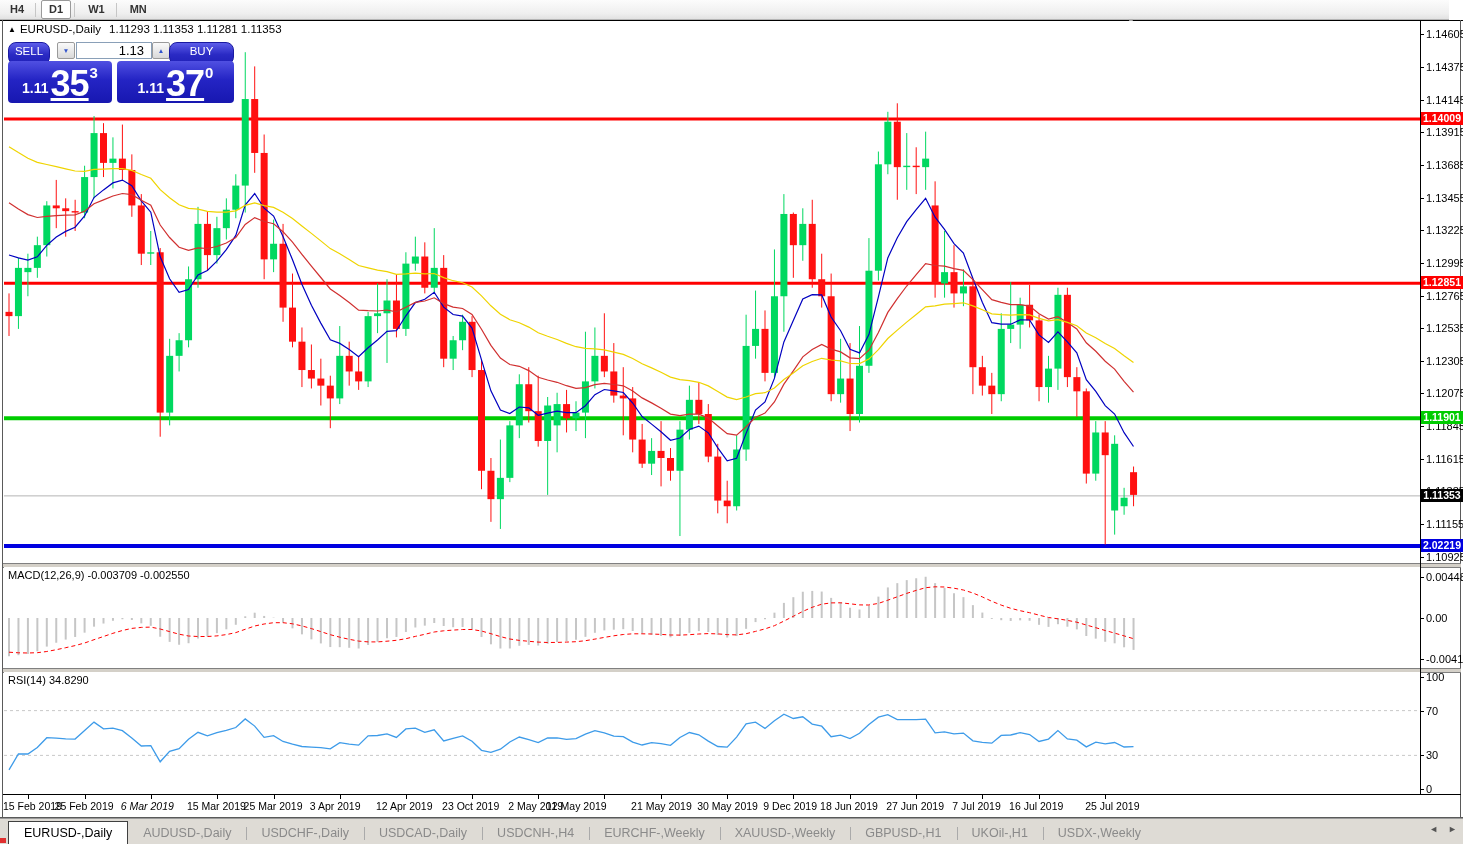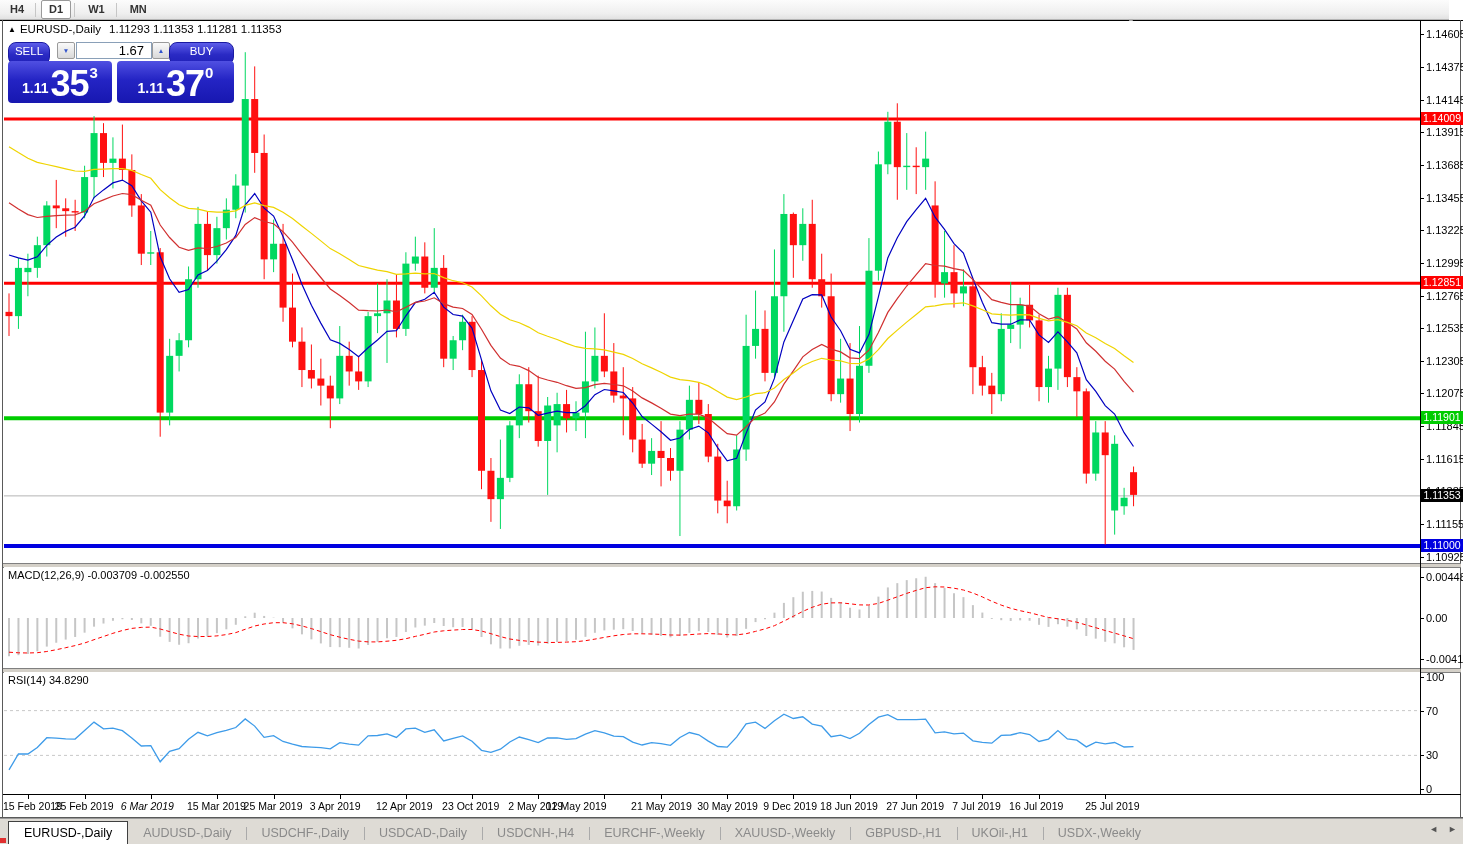--- a/index.html
+++ b/index.html
@@ -22,21 +22,21 @@
   
   .pane-svg{position:absolute;left:4px;background:#fff;}
   #axis-vline{position:absolute;left:1420px;top:21px;width:1px;height:774px;background:#000;}
   .sep{position:absolute;left:3px;width:1458px;height:3px;background:#d4d0c8;
        border-top:1px solid #808080;border-bottom:1px solid #808080;}
   #rsi-bottom-line{position:absolute;left:3px;top:794px;width:1458px;height:1px;background:#000;}
   
   .tick-label{position:absolute;left:1426px;font-size:11px;color:#000;white-space:nowrap;}
   .tick-dash{position:absolute;left:1420px;width:4px;height:1px;background:#000;}
   .chip{position:absolute;left:1421px;width:42px;height:13px;line-height:13px;text-align:center;
-        font-size:10.5px;font-weight:normal;color:#fff;white-space:nowrap;}
+        font-size:10.5px;font-weight:bold;color:#fff;white-space:nowrap;}
   
   .ind-label{position:absolute;left:8px;font-size:11px;color:#000;white-space:nowrap;}
   
   #chart-title{position:absolute;left:8px;top:23px;font-size:11.5px;color:#000;white-space:nowrap;}
   #chart-title .arrow{font-size:8px;vertical-align:1px;margin-right:4px;}
   #chart-title .ohlc{margin-left:8px;}
   
   #trade-panel{position:absolute;left:8px;top:40px;width:226px;height:64px;}
   .hdr-btn{position:absolute;top:2px;height:23px;line-height:16px;text-align:center;color:#fff;
            font-size:11.5px;background:linear-gradient(180deg,#5d5de9 0%,#2a2ac4 55%,#2020b8 100%);
@@ -50,21 +50,21 @@
             background:linear-gradient(180deg,#fafafa,#d9d9d9);border:1px solid #9a9a9a;border-radius:2px;
             font-size:6.5px;color:#3355cc;text-align:center;line-height:15px;cursor:pointer;}
   #vol-down{left:49px;}
   #vol-up{left:144px;}
   .price-panel{position:absolute;top:21px;height:42px;border-radius:4px;color:#fff;
                background:linear-gradient(180deg,#5050e2 0%,#2424c4 45%,#1717b0 100%);
                display:flex;align-items:flex-end;justify-content:center;cursor:pointer;}
   #sell-panel{left:0;width:104px;}
   #buy-panel{left:109px;width:117px;}
   .pp-prefix{font-size:14px;font-weight:bold;margin:0 2px 7px 0;}
-  .pp-big{font-size:36px;font-weight:bold;line-height:36px;margin-bottom:1px;letter-spacing:-1px;}
+  .pp-big{font-size:36px;font-weight:bold;line-height:36px;margin-bottom:1px;letter-spacing:-1px;text-decoration:underline;}
   .pp-sup{font-size:15px;font-weight:bold;margin:0 0 22px 1px;}
   
   #date-axis{position:absolute;left:3px;top:795px;width:1417px;height:22px;background:#fff;}
   .date-label{position:absolute;top:5px;font-size:10.5px;color:#000;white-space:nowrap;}
   .date-tick{position:absolute;top:0;width:1px;height:4px;background:#000;}
   
   #tabbar{position:absolute;left:0;top:818px;width:1463px;height:26px;background:#dedbd5;
           border-top:1px solid #9a9a9a;display:flex;align-items:flex-end;}
   .tab{height:23px;line-height:22px;padding:0 15px;font-size:12.5px;color:#8a8a8a;
        position:relative;cursor:pointer;white-space:nowrap;}
@@ -479,21 +479,21 @@
   <div id="rsi-bottom-line"></div>
   <div id="axis-vline"></div>
 
   <div id="chart-title">
     <span class="arrow">▲</span><span>EURUSD-,Daily</span><span class="ohlc">1.11293 1.11353 1.11281 1.11353</span>
   </div>
 
   <div id="trade-panel">
     <div id="sell-btn" class="hdr-btn">SELL</div>
     <div id="vol-down" class="spin-btn">▼</div>
-    <div id="vol-box">1.67</div>
+    <div id="vol-box">1.13</div>
     <div id="vol-up" class="spin-btn">▲</div>
     <div id="buy-btn" class="hdr-btn">BUY</div>
     <div id="sell-panel" class="price-panel">
       <span class="pp-prefix">1.11</span>
       <span class="pp-big">35</span>
       <span class="pp-sup">3</span>
     </div>
     <div id="buy-panel" class="price-panel">
       <span class="pp-prefix">1.11</span>
       <span class="pp-big">37</span>
@@ -553,21 +553,21 @@
       <div class="tick-dash" style="top: 677.037px;"></div>
       <div class="tick-label" style="top: 704.615px;">70</div>
       <div class="tick-dash" style="top: 710.615px;"></div>
       <div class="tick-label" style="top: 749.385px;">30</div>
       <div class="tick-dash" style="top: 755.385px;"></div>
       <div class="tick-label" style="top: 782.963px;">0</div>
       <div class="tick-dash" style="top: 788.963px;"></div>
       <div class="chip" style="top: 112.042px; background: rgb(255, 0, 0);">1.14009</div>
       <div class="chip" style="top: 276.345px; background: rgb(255, 0, 0);">1.12851</div>
       <div class="chip" style="top: 411.136px; background: rgb(0, 204, 0);">1.11901</div>
-      <div class="chip" style="top: 538.974px; background: rgb(0, 0, 224);">1.11000</div>
+      <div class="chip" style="top: 538.974px; background: rgb(0, 0, 224);">2.02219</div>
       <div class="chip" style="top: 488.888px; background: rgb(0, 0, 0);">1.11353</div>
     </div>
   <div id="date-axis">
       <div class="date-tick" style="left: 24.9px;"></div>
       <div class="date-label" style="left: 0px;">15 Feb 2019</div>
       <div class="date-tick" style="left: 81.6px;"></div>
       <div class="date-label" style="left: 51.6px;">25 Feb 2019</div>
       <div class="date-tick" style="left: 147.75px;"></div>
       <div class="date-label" style="left: 117.75px; font-style: italic;">6 Mar 2019</div>
       <div class="date-tick" style="left: 213.9px;"></div>

